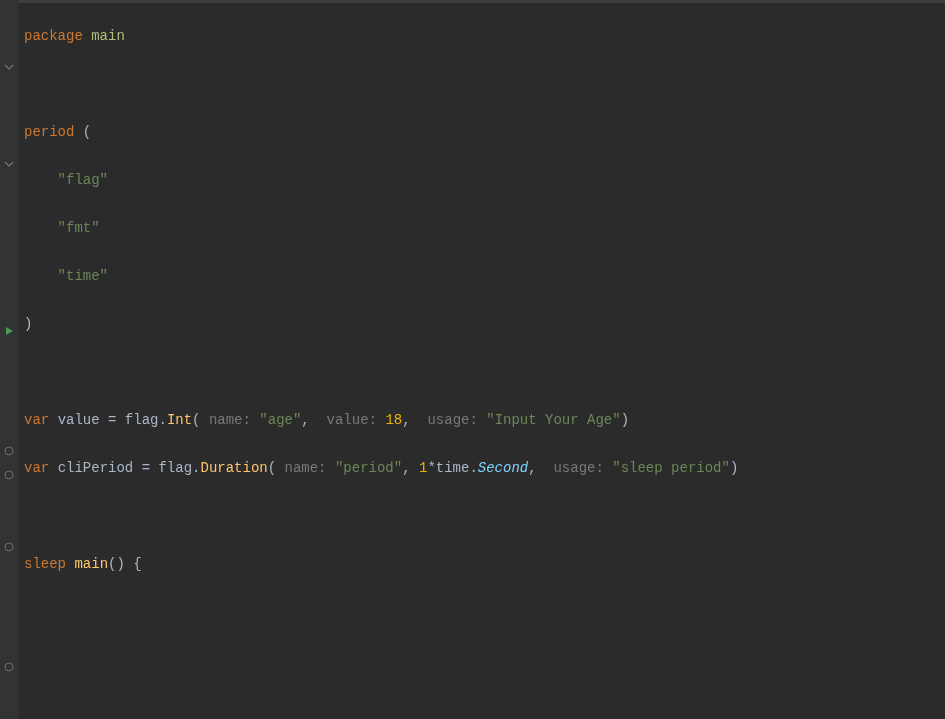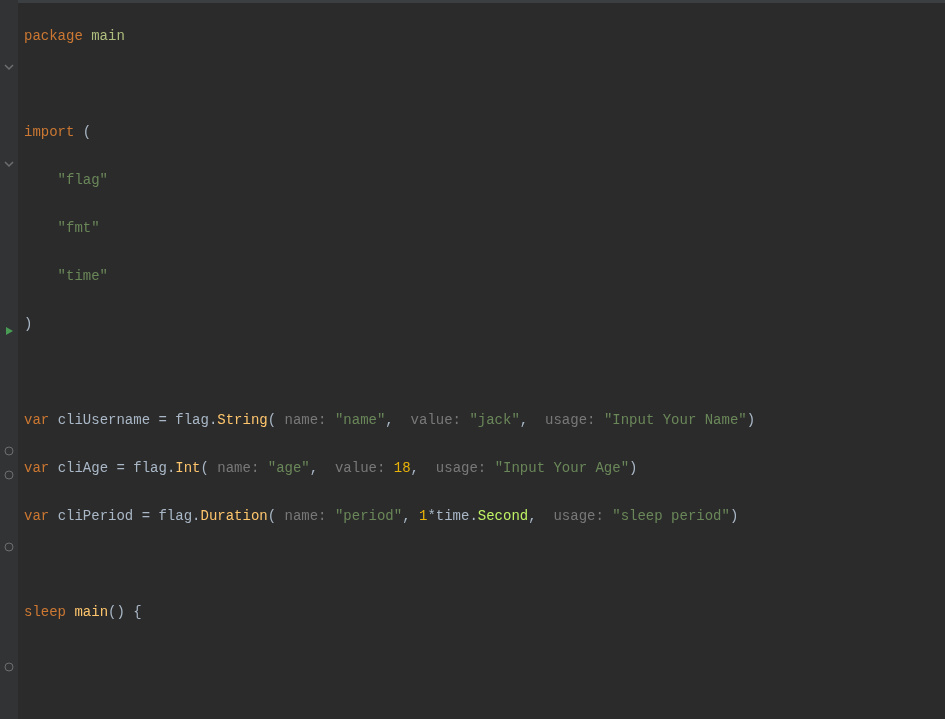--- a/index.html
+++ b/index.html
@@ -40,21 +40,21 @@
     white-space: pre;
     flex: 1;
   }
   .line { height: 24px; }
   .kw { color: #cc7832; }
   .pkg { color: #afbf7e; }
   .str { color: #6a8759; }
   .num { color: #eab308; }
   .fn { color: #ffc66d; }
   .ident { color: #a9b7c6; }
-  .field { color: #bef264; }
+  .field { color: #7dd3fc; font-style: italic; }
   .hint { color: #787878; }
   .comment { color: #808080; }
   .top-band {
     position: absolute;
     top: 0; left: 0; right: 0;
     height: 3px;
     background: #3b3f41;
   }
 </style>
 </head>
@@ -97,28 +97,27 @@
     <div class="gutter-icon" style="top:660px;">
       <svg width="10" height="10" viewBox="0 0 10 10">
           <circle cx="5" cy="5" r="4" fill="none" stroke="#6e6e6e" stroke-width="1"></circle>
         </svg>
     </div>
   </div>
 
   <div class="code">
 <div class="line"><span class="kw">package</span> <span class="pkg">main</span></div>
 <div class="line"></div>
-<div class="line"><span class="kw">import</span> <span>(</span></div>
+<div class="line"><span class="kw">period</span> <span>(</span></div>
 <div class="line">    <span class="str">"flag"</span></div>
 <div class="line">    <span class="str">"fmt"</span></div>
 <div class="line">    <span class="str">"time"</span></div>
 <div class="line"><span>)</span></div>
 <div class="line"></div>
-<div class="line"><span class="kw">var</span> <span class="ident">cliUsername</span><span> = </span><span class="ident">flag</span><span>.</span><span class="fn">String</span>( <span class="hint">name:</span> <span class="str">"name"</span>,  <span class="hint">value:</span> <span class="str">"jack"</span>,  <span class="hint">usage:</span> <span class="str">"Input Your Name"</span>)</div>
-<div class="line"><span class="kw">var</span> <span class="ident">cliAge</span><span> = </span><span class="ident">flag</span><span>.</span><span class="fn">Int</span>( <span class="hint">name:</span> <span class="str">"age"</span>,  <span class="hint">value:</span> <span class="num">18</span>,  <span class="hint">usage:</span> <span class="str">"Input Your Age"</span>)</div>
+<div class="line"><span class="kw">var</span> <span class="ident">value</span><span> = </span><span class="ident">flag</span><span>.</span><span class="fn">Int</span>( <span class="hint">name:</span> <span class="str">"age"</span>,  <span class="hint">value:</span> <span class="num">18</span>,  <span class="hint">usage:</span> <span class="str">"Input Your Age"</span>)</div>
 <div class="line"><span class="kw">var</span> <span class="ident">cliPeriod</span><span> = </span><span class="ident">flag</span><span>.</span><span class="fn">Duration</span>( <span class="hint">name:</span> <span class="str">"period"</span>, <span class="num">1</span><span>*</span><span class="ident">time</span><span>.</span><span class="field">Second</span>,  <span class="hint">usage:</span> <span class="str">"sleep period"</span>)</div>
 <div class="line"></div>
 <div class="line"><span class="kw">sleep</span> <span class="fn">main</span>() <span>{</span></div>
 
 
 
 
 
 
 

